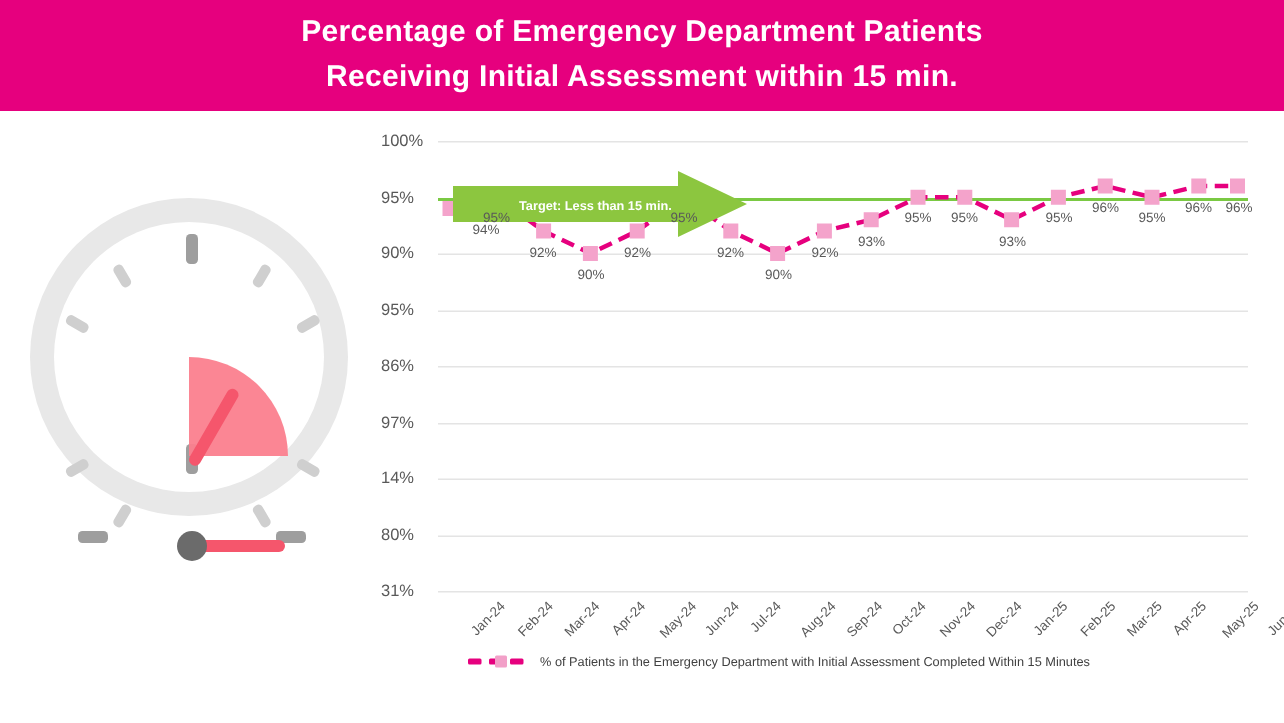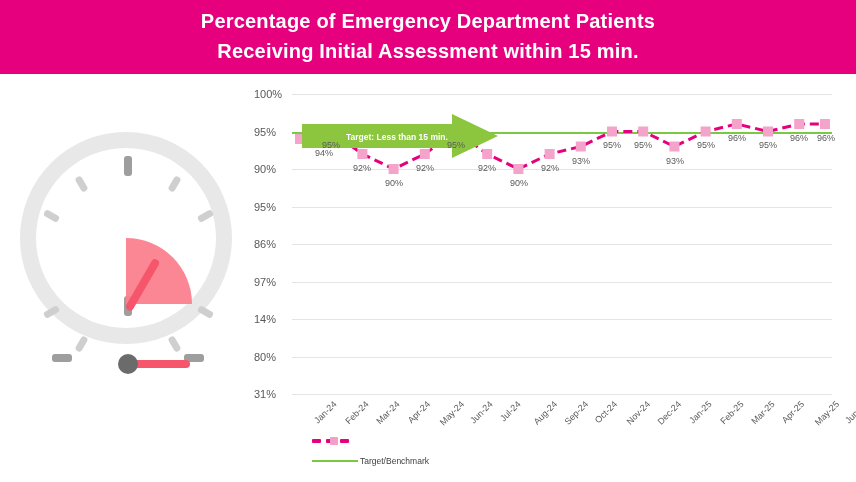--- a/index.html
+++ b/index.html
@@ -328,21 +328,16 @@
   </div>
 
   <div class="legend">
     <div class="legend-row">
       <div class="legend-key">
         <div class="lk-dash" style="left:0px;"></div>
         <div class="lk-dash" style="left:14px;"></div>
         <div class="lk-dash" style="left:28px;"></div>
         <div class="lk-sq"></div>
       </div>
+      <div class="legend-text">% of Patients in the Emergency Department with Initial Assessment Completed Within 15 Minutes</div>
     </div>
-    <div class="legend-row">
-      <div class="legend-key">
-        <div class="lk-line" style="background:#7ac943;"></div>
-      </div>
-      <div class="legend-text">Target/Benchmark</div>
-    </div>
   </div>
 </div>
 
 </body></html>

